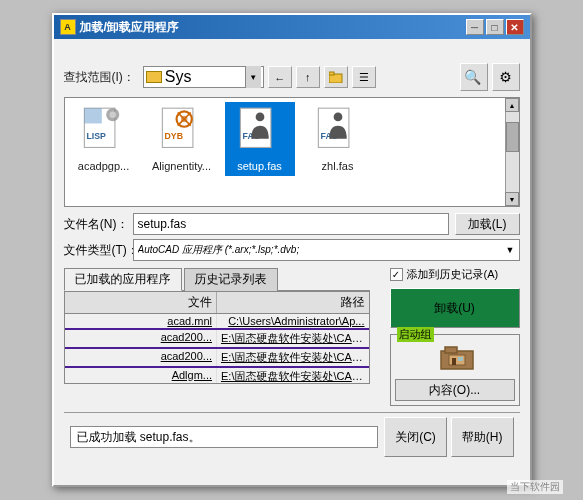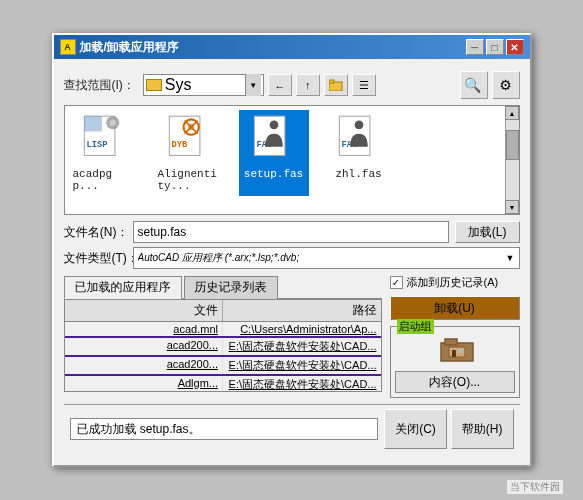--- a/index.html
+++ b/index.html
@@ -70,21 +70,21 @@
       font-size: 10px;
       cursor: pointer;
       color: #333;
     }
     .title-btn.close-btn {
       background: #c0392b;
       color: white;
       font-weight: bold;
     }
     .content {
-      padding: 12px 10px;
+      padding: 24px 10px;
     }
     .label {
       white-space: nowrap;
       margin-right: 4px;
       color: #222;
     }
     .search-row {
       display: flex;
       align-items: center;
       gap: 4px;
@@ -147,24 +147,23 @@
       margin-bottom: 6px;
       position: relative;
       overflow: hidden;
     }
     .file-list {
       flex: 1;
       display: flex;
       flex-direction: row;
       flex-wrap: wrap;
       padding: 4px;
-      gap: 15px;
+      gap: 8px;
       align-content: flex-start;
       overflow: hidden;
-      font-family: Liberation Mono, monospace;
     }
     .file-item {
       display: flex;
       flex-direction: column;
       align-items: center;
       width: 70px;
       cursor: pointer;
       padding: 4px;
     }
     .file-item.selected {
@@ -261,21 +260,21 @@
       background: #e0e0e0;
       border: 1px solid #888;
       border-top: 1px solid #fff;
       border-left: 1px solid #fff;
       cursor: pointer;
       font-size: 12px;
       white-space: nowrap;
     }
     .bottom-section {
       display: flex;
-      gap: 8px;
+      gap: 20px;
       margin-top: 6px;
     }
     .left-panel {
       flex: 1;
     }
     .tabs {
       display: flex;
       border-bottom: 1px solid #888;
       margin-bottom: 0;
     }
@@ -350,22 +349,22 @@
       height: 13px;
       border: 1px solid #888;
       background: white;
       display: flex;
       align-items: center;
       justify-content: center;
       font-size: 10px;
     }
     .side-btn {
       width: 100%;
-      height: 24px;
-      background: #a16207;
+      height: 40px;
+      background: #15803d;
       border: 1px solid #888;
       border-top: 1px solid #fff;
       border-left: 1px solid #fff;
       cursor: pointer;
       font-size: 12px;
     }
     .startup-group {
       border: 1px solid #888;
       padding: 4px;
       position: relative;

